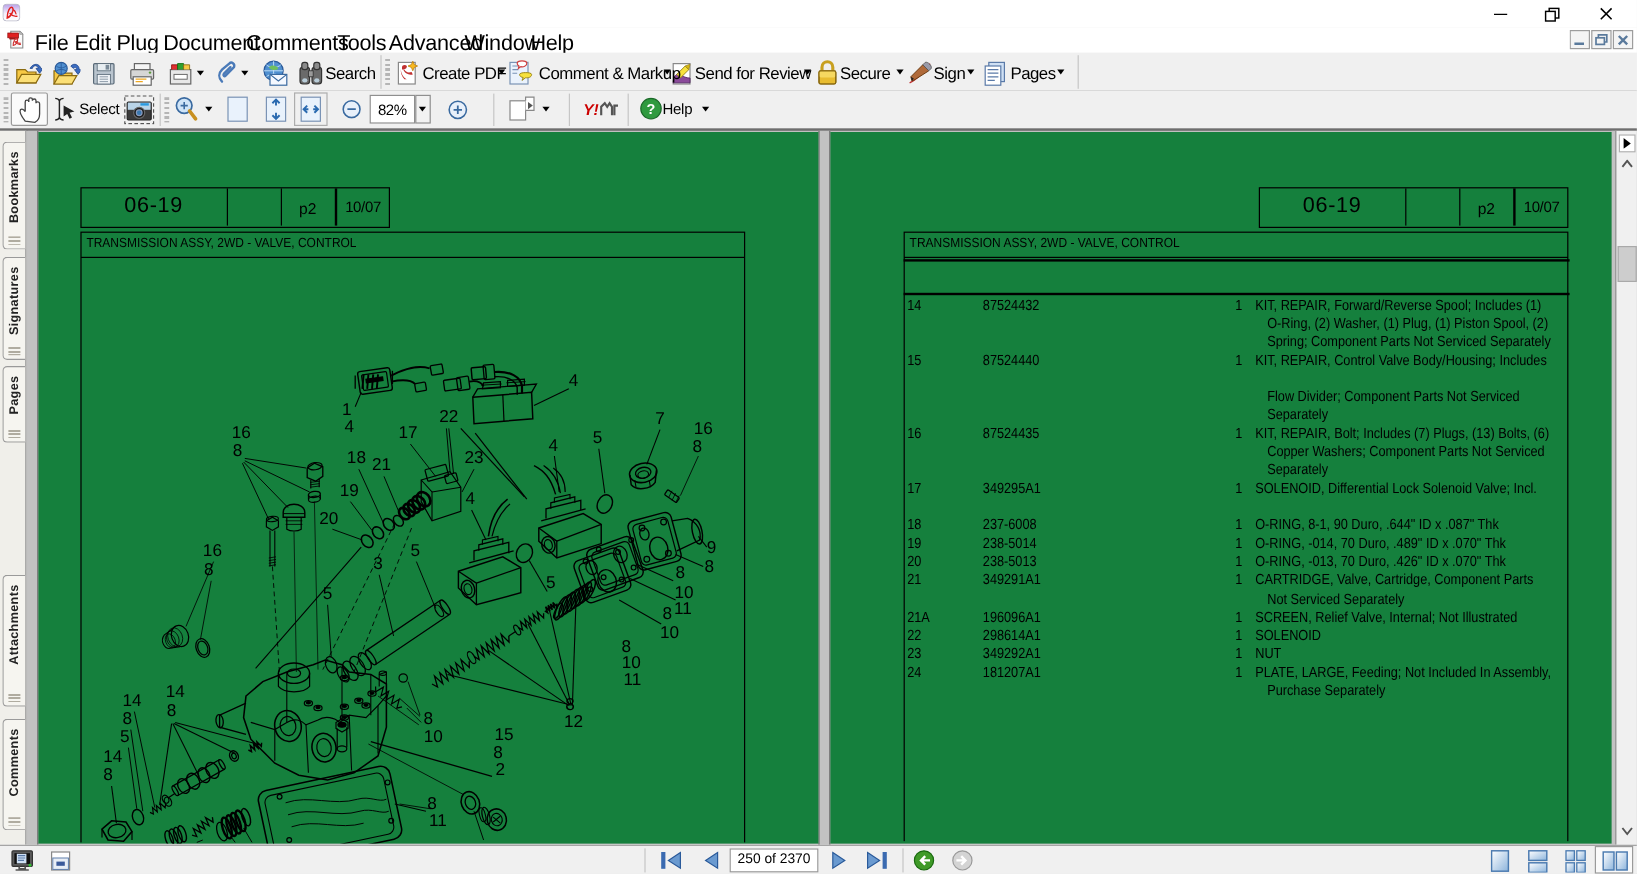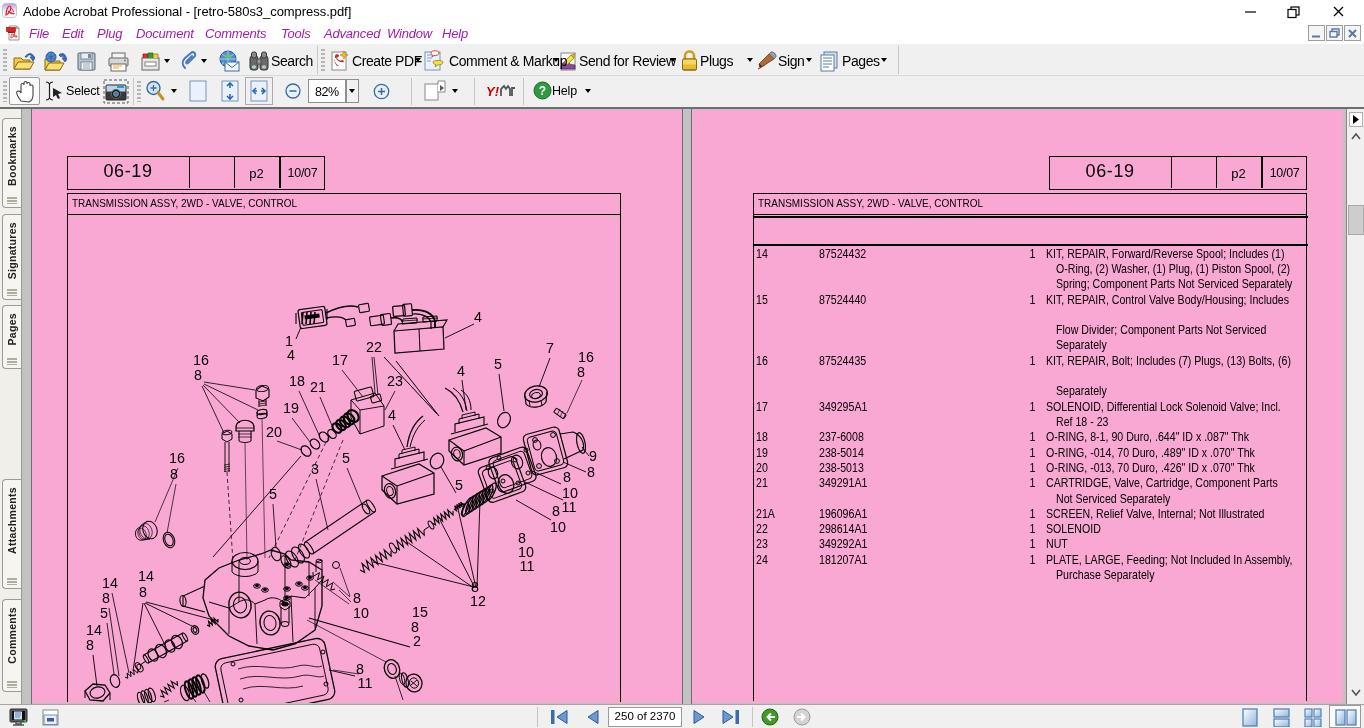--- a/index.html
+++ b/index.html
@@ -2,34 +2,34 @@
 <html><head>
 <meta charset="utf-8">
 <style>
 * { margin:0; padding:0; box-sizing:border-box; }
 html,body { width:1364px; height:728px; overflow:hidden; font-family:"Liberation Sans", sans-serif; }
 #app { position:absolute; left:0; top:0; width:1364px; height:728px; background:#f0f0f0; }
 .abs { position:absolute; }
 #titlebar { position:absolute; left:0; top:0; width:1364px; height:23px; background:#ffffff; }
 #titlebar .title { position:absolute; left:23px; top:4px; font-size:13px; color:#000; letter-spacing:-0.05px;}
 #menubar { position:absolute; left:0; top:23px; width:1364px; height:21px; background:#ffffff; }
-.menuitem { position:absolute; top:3px; font-size:13px; color:#a21caf; letter-spacing:-0.2px;font-style:italic; }
+.menuitem { position:absolute; top:3px; font-size:18px; color:#000000; letter-spacing:-0.2px; }
 #tb1 { position:absolute; left:0; top:44px; width:1364px; height:32px; background:#f0f0f0; border-bottom:1px solid #d9d9d9;}
 #tb2 { position:absolute; left:0; top:76px; width:1364px; height:31px; background:#f0f0f0; }
 .grip { position:absolute; width:4px; background:repeating-linear-gradient(to bottom,#b5b5b5 0 2px,#f0f0f0 2px 4px); }
 .vsep { position:absolute; width:1px; background:#c6c6c6; }
 .tbtext { position:absolute; font-size:14px; color:#000; letter-spacing:-0.4px; }
 .darr { position:absolute; width:0; height:0; border-left:3.5px solid transparent; border-right:3.5px solid transparent; border-top:4px solid #000; }
 #docarea { position:absolute; left:0; top:107px; width:1364px; height:597px; background:#c0c0c0; border-top:2px solid #6e6e6e; }
 #tabstrip { position:absolute; left:0; top:0; width:22px; height:595px; background:#f0efea; border-right:1px solid #9a9a9a; }
 .vtab { position:absolute; left:2px; width:19px; background:#f6f5f0; border:1px solid #9a9a9a; border-right:none; border-radius:4px 0 0 4px; }
 .vtab span { position:absolute; left:3px; top:7px; writing-mode:vertical-rl; transform:rotate(180deg); font-size:10.5px; font-weight:bold; color:#222; letter-spacing:0.3px; }
 .vtab i { position:absolute; left:4px; bottom:3px; width:10px; height:7px; background:repeating-linear-gradient(to bottom,#b0aca0 0 1.6px,#f6f5f0 1.6px 3.2px); }
 .pgchan { position:absolute; top:0; height:595px; background:#c2c2c2; }
-.page { position:absolute; top:1px; height:593px; background:#f9a8d4; }
+.page { position:absolute; top:1px; height:593px; background:#15803d; }
 .cellline { position:absolute; background:#000; }
 .ptxt { position:absolute; color:#000; white-space:nowrap; }
 .hdrbox { position:absolute; top:45.5px; width:258.5px; height:34px; border:1.4px solid #000; }
 .titlebox { position:absolute; top:83.3px; height:22.2px; border:1.4px solid #000; }
 .trow { position:absolute; left:0; width:650px; height:15px; }
 .trow .c, .thead .c { position:absolute; font-size:12.2px; transform:scaleX(0.87); transform-origin:0 0; color:#000; white-space:nowrap; }
 .thead { position:absolute; left:0; width:650px; height:15px; }
 .thead .c { font-size:12.2px; transform:scaleX(0.85); }
 #sbar { position:absolute; left:1346px; top:0px; width:18px; height:595px; background:#f0f0f0; border-left:1px solid #878787;}
 #statusbar { position:absolute; left:0; top:704px; width:1364px; height:24px; background:#f0f0f0; border-top:1px solid #a5a5a5; }
@@ -44,21 +44,20 @@
             <stop offset="0" stop-color="#b9a0e8"></stop>
             <stop offset="0.55" stop-color="#f4eefc"></stop>
             <stop offset="1" stop-color="#ffffff"></stop>
           </linearGradient>
         </defs>
         <rect x="0.5" y="0.5" width="14" height="14" rx="3" fill="url(#ti)" stroke="#b8b8c8" stroke-width="0.8"></rect>
         <path d="M4 12 C4 6 6.5 3 7.5 3 C9 3 9.3 5 8.2 7.5 C7.2 9.7 5.8 11.3 4 12 Z" fill="none" stroke="#e02020" stroke-width="1.2"></path>
         <path d="M6 8 C8 10 10.5 11 12.5 10.5" fill="none" stroke="#e02020" stroke-width="1.2"></path>
         <path d="M9 5 C10 5.5 11 7 11.5 9" fill="none" stroke="#e02020" stroke-width="1"></path>
       </svg>
-    <span class="title">Adobe Acrobat Professional - [retro-580s3_compress.pdf]</span>
     <svg class="abs" style="left:1243px;top:0" width="110" height="23" viewBox="0 0 110 23">
       <line x1="2" y1="12" x2="13" y2="12" stroke="#000" stroke-width="1.2"></line>
       <rect x="48" y="7" width="8" height="8" fill="none" stroke="#000" stroke-width="1.2"></rect>
       <rect x="45" y="9.5" width="8" height="8" fill="#fff" stroke="#000" stroke-width="1.2"></rect>
       <path d="M91 7 L100 16 M100 7 L91 16" stroke="#000" stroke-width="1.3"></path>
     </svg>
   </div>
   <div id="menubar">
     <svg class="abs" style="left:5px;top:1px" width="17" height="18" viewBox="0 0 17 18">
         <path d="M4 2 L11.5 2 L14 4.5 L14 16 L4 16 Z" fill="#fafafa" stroke="#888" stroke-width="0.9"></path>
@@ -183,21 +182,21 @@
       </svg>
     <span class="tbtext" style="left:271px;top:9px">Search</span>
     <div class="vsep" style="left:317px;top:2px;height:28px"></div>
     <div class="grip" style="left:321px;top:5px;height:22px"></div>
     <span class="tbtext" style="left:352px;top:9px">Create PDF</span>
       <div class="darr" style="left:415px;top:14px"></div>
     <span class="tbtext" style="left:449px;top:9px">Comment &amp; Markup</span>
       <div class="darr" style="left:553px;top:14px"></div>
     <span class="tbtext" style="left:579px;top:9px">Send for Review</span>
       <div class="darr" style="left:670px;top:14px"></div>
-    <span class="tbtext" style="left:700px;top:9px">Plugs</span>
+    <span class="tbtext" style="left:700px;top:9px">Secure</span>
       <div class="darr" style="left:747px;top:14px"></div>
     <span class="tbtext" style="left:778px;top:9px">Sign</span>
       <div class="darr" style="left:806px;top:14px"></div>
     <span class="tbtext" style="left:842px;top:9px">Pages</span>
       <div class="darr" style="left:881px;top:14px"></div>
     <div class="vsep" style="left:898px;top:2px;height:28px"></div>
   </div>
   <div id="tb2">
     <div class="grip" style="left:3px;top:5px;height:21px"></div>
     <div class="abs" style="left:9px;top:1px;width:31px;height:28px;background:#fafafa;border:1px solid #9a9a9a;border-radius:2px"></div>
@@ -701,31 +700,31 @@
         </div>
       <div class="trow" style="top:228.4px">
           <span style="left:363.5px" class="c">Separately</span>
         </div>
       <div class="trow" style="top:243.7px">
           <span style="left:64px" class="c">16</span>
           <span style="left:126.5px" class="c">87524435</span>
           <span style="left:331.5px;width:13px;text-align:right" class="c">1</span>
           <span style="left:353.5px" class="c">KIT, REPAIR, Bolt; Includes (7) Plugs, (13) Bolts, (6)</span>
         </div>
+      <div class="trow" style="top:259.0px">
+          <span style="left:363.5px" class="c">Copper Washers; Component Parts Not Serviced</span>
+        </div>
       <div class="trow" style="top:274.3px">
           <span style="left:363.5px" class="c">Separately</span>
         </div>
       <div class="trow" style="top:289.6px">
           <span style="left:64px" class="c">17</span>
           <span style="left:126.5px" class="c">349295A1</span>
           <span style="left:331.5px;width:13px;text-align:right" class="c">1</span>
           <span style="left:353.5px" class="c">SOLENOID, Differential Lock Solenoid Valve; Incl.</span>
-        </div>
-      <div class="trow" style="top:304.9px">
-          <span style="left:363.5px" class="c">Ref 18 - 23</span>
         </div>
       <div class="trow" style="top:320.2px">
           <span style="left:64px" class="c">18</span>
           <span style="left:126.5px" class="c">237-6008</span>
           <span style="left:331.5px;width:13px;text-align:right" class="c">1</span>
           <span style="left:353.5px" class="c">O-RING, 8-1, 90 Duro, .644" ID x .087" Thk</span>
         </div>
       <div class="trow" style="top:335.5px">
           <span style="left:64px" class="c">19</span>
           <span style="left:126.5px" class="c">238-5014</span>

